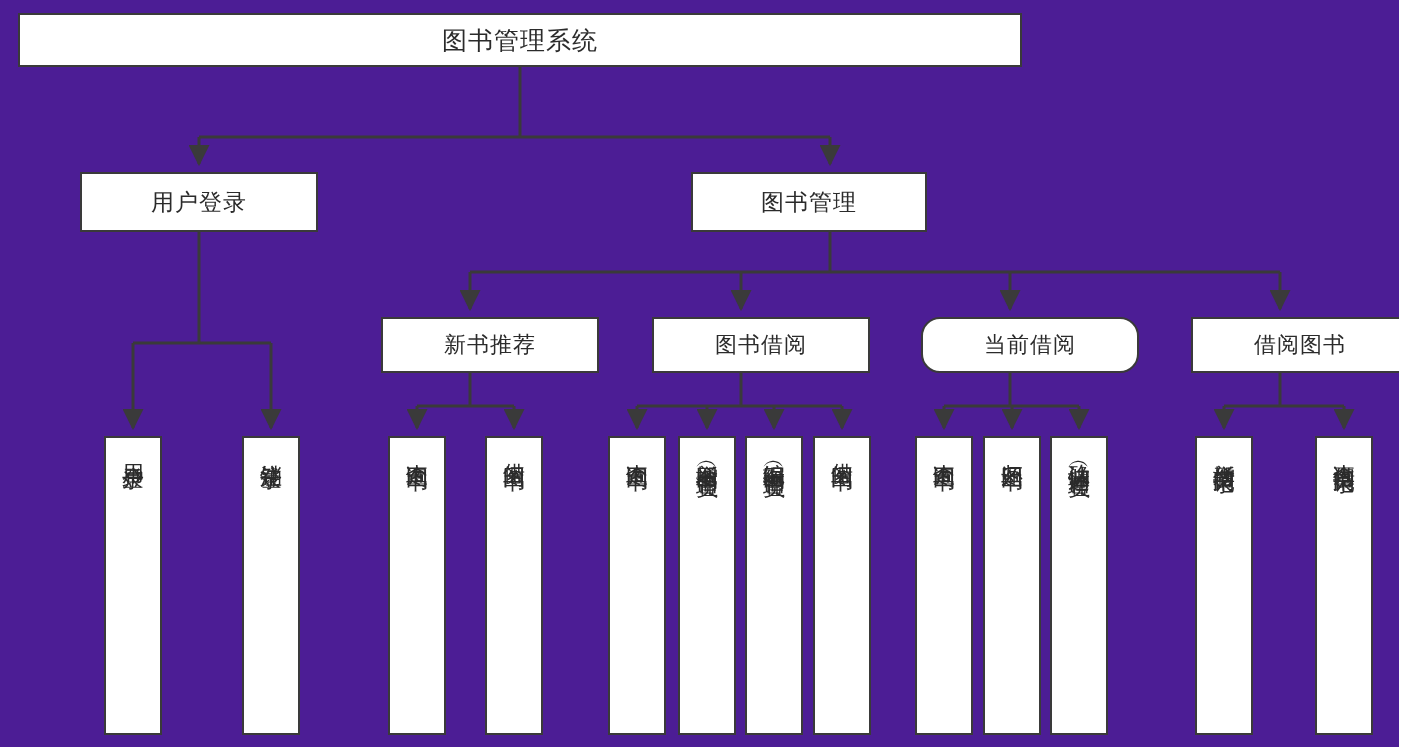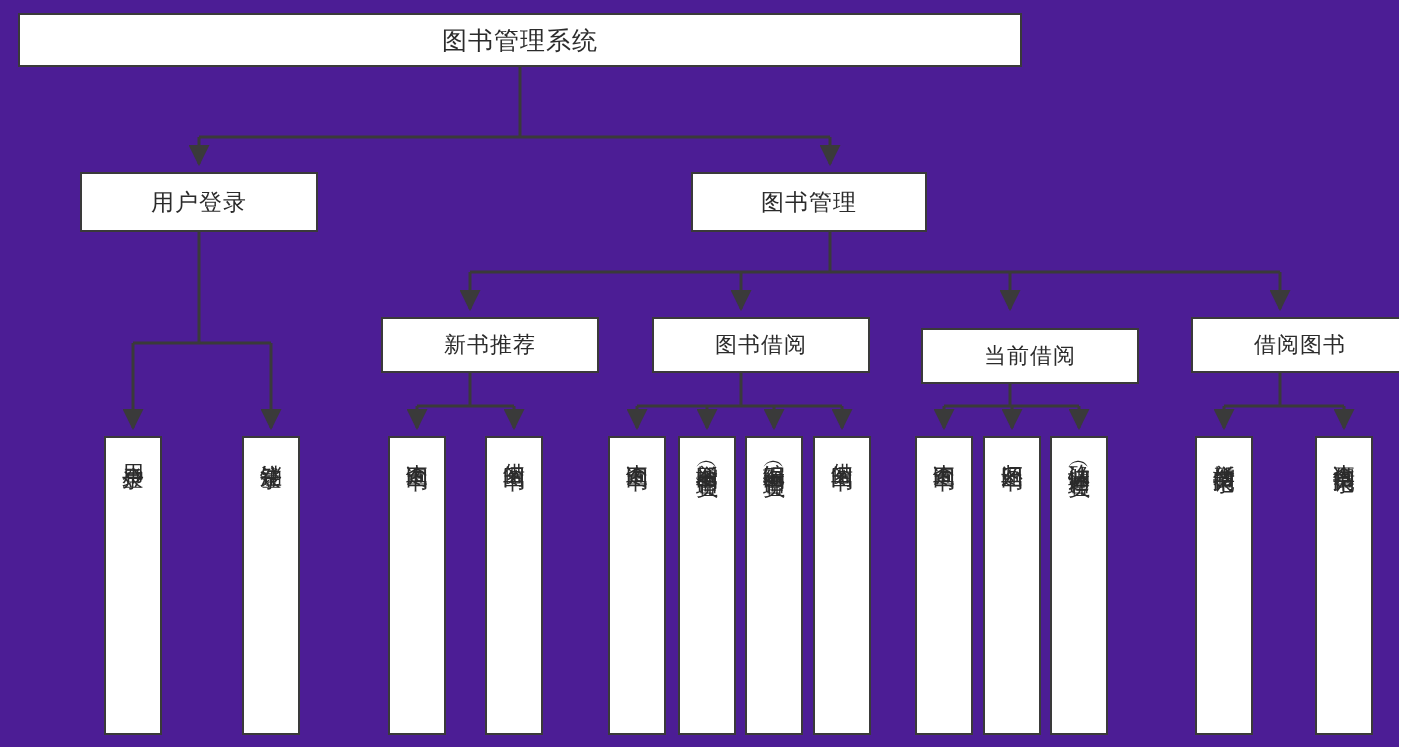--- a/index.html
+++ b/index.html
@@ -137,21 +137,21 @@
   <div class="node level2" style="left:691px; top:172px; width:236px; height:60px;">
     <span class="hlabel">图书管理</span>
   </div>
 
   <div class="node level3" style="left:361px; top:317px; width:218px; height:56px;">
     <span class="hlabel">新书推荐</span>
   </div>
   <div class="node level3" style="left:632px; top:317px; width:218px; height:56px;">
     <span class="hlabel">图书借阅</span>
   </div>
-  <div class="node level3" style="left:901px; top:328px; width:218px; height:56px;">
+  <div class="node level3" style="left:901px; top:317px; width:218px; height:56px;border-radius:19px;">
     <span class="hlabel">当前借阅</span>
   </div>
   <div class="node level3" style="left:1171px; top:317px; width:218px; height:56px;">
     <span class="hlabel">借阅图书</span>
   </div>
 
   <div class="node leaf" style="left:104px; top:436px; width:58px; height:299px;">
     <span class="vlabel">用户登录</span>
   </div>
   <div class="node leaf" style="left:242px; top:436px; width:58px; height:299px;">

